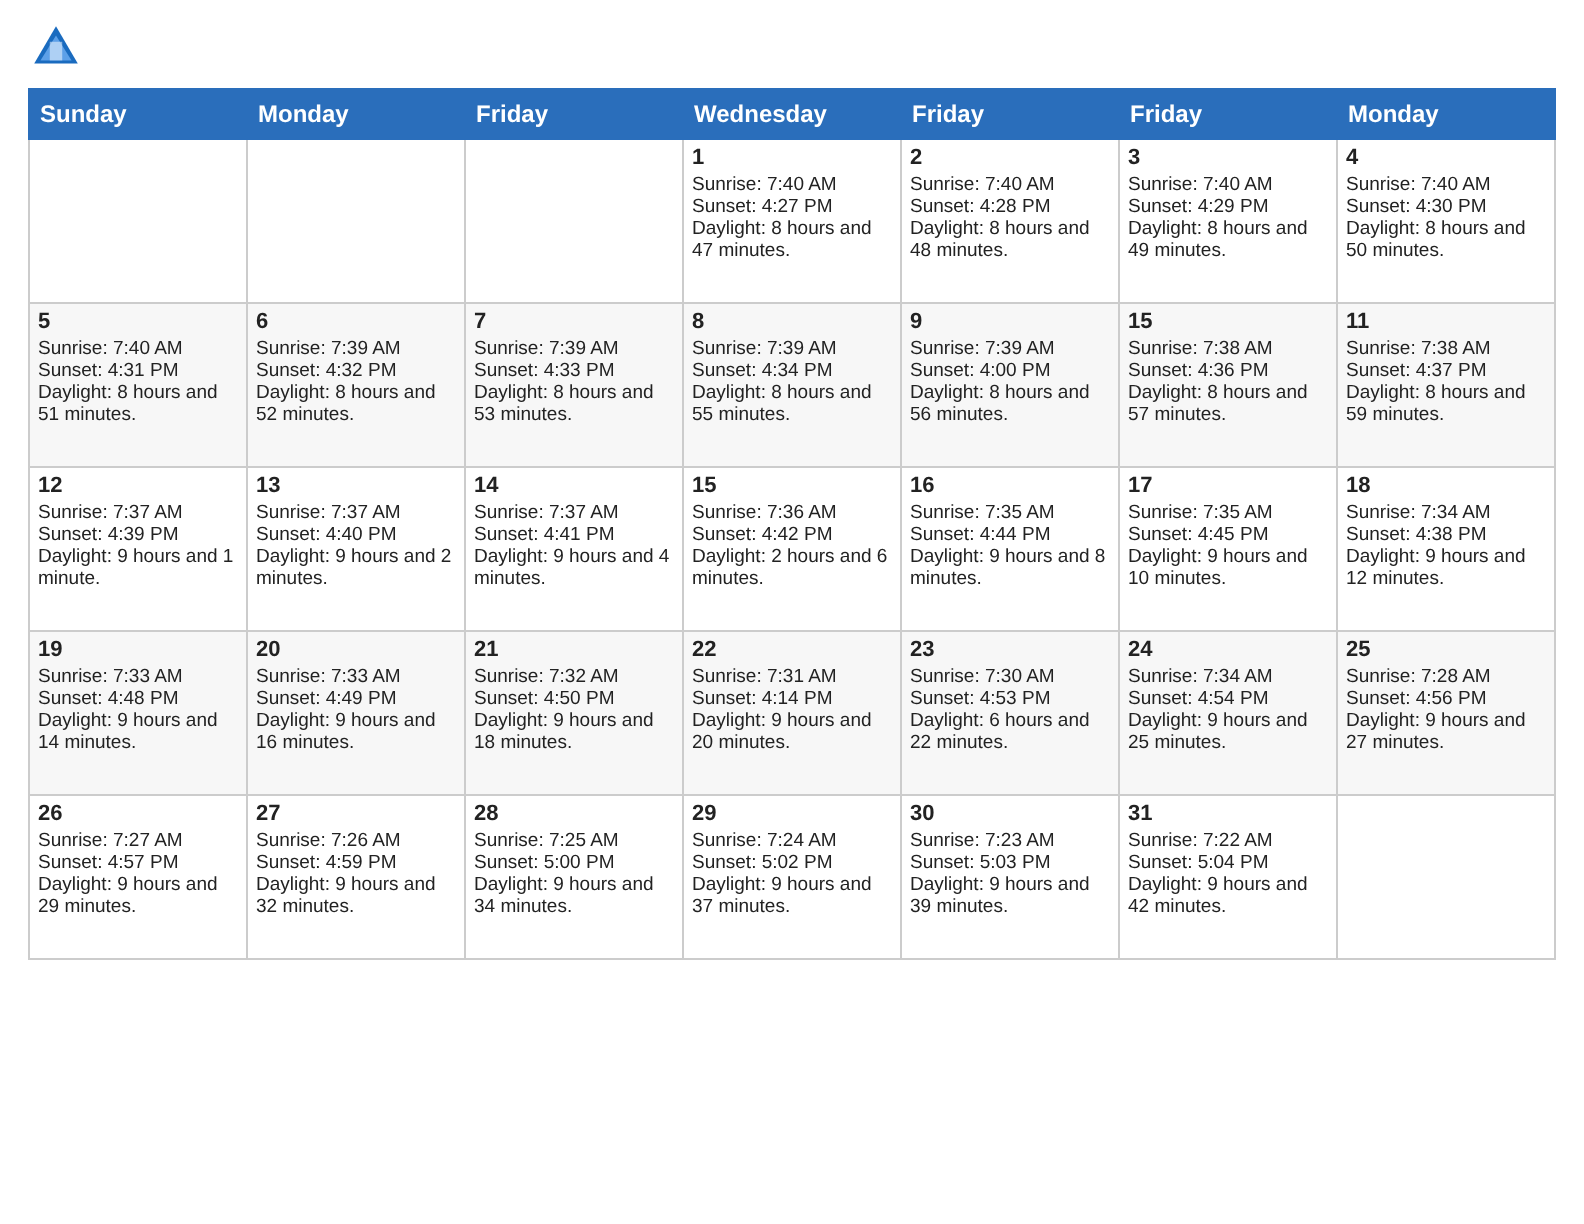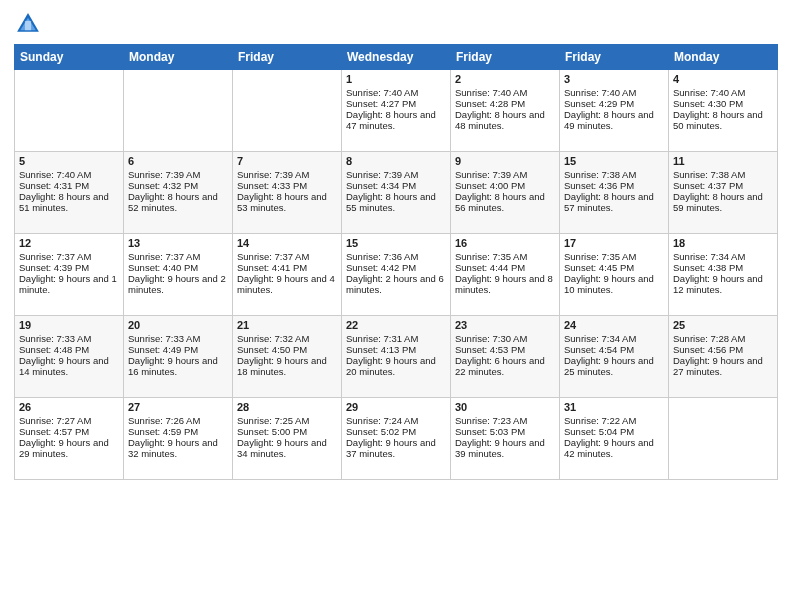--- a/index.html
+++ b/index.html
@@ -257,21 +257,21 @@
           </td>
           <td>
             <div class="day-number">21</div>
             <div>Sunrise: 7:32 AM</div>
             <div>Sunset: 4:50 PM</div>
             <div>Daylight: 9 hours and 18 minutes.</div>
           </td>
           <td>
             <div class="day-number">22</div>
             <div>Sunrise: 7:31 AM</div>
-            <div>Sunset: 4:13 PM</div>
+            <div>Sunset: 4:14 PM</div>
             <div>Daylight: 9 hours and 20 minutes.</div>
           </td>
           <td>
             <div class="day-number">23</div>
             <div>Sunrise: 7:30 AM</div>
             <div>Sunset: 4:53 PM</div>
             <div>Daylight: 6 hours and 22 minutes.</div>
           </td>
           <td>
             <div class="day-number">24</div>

